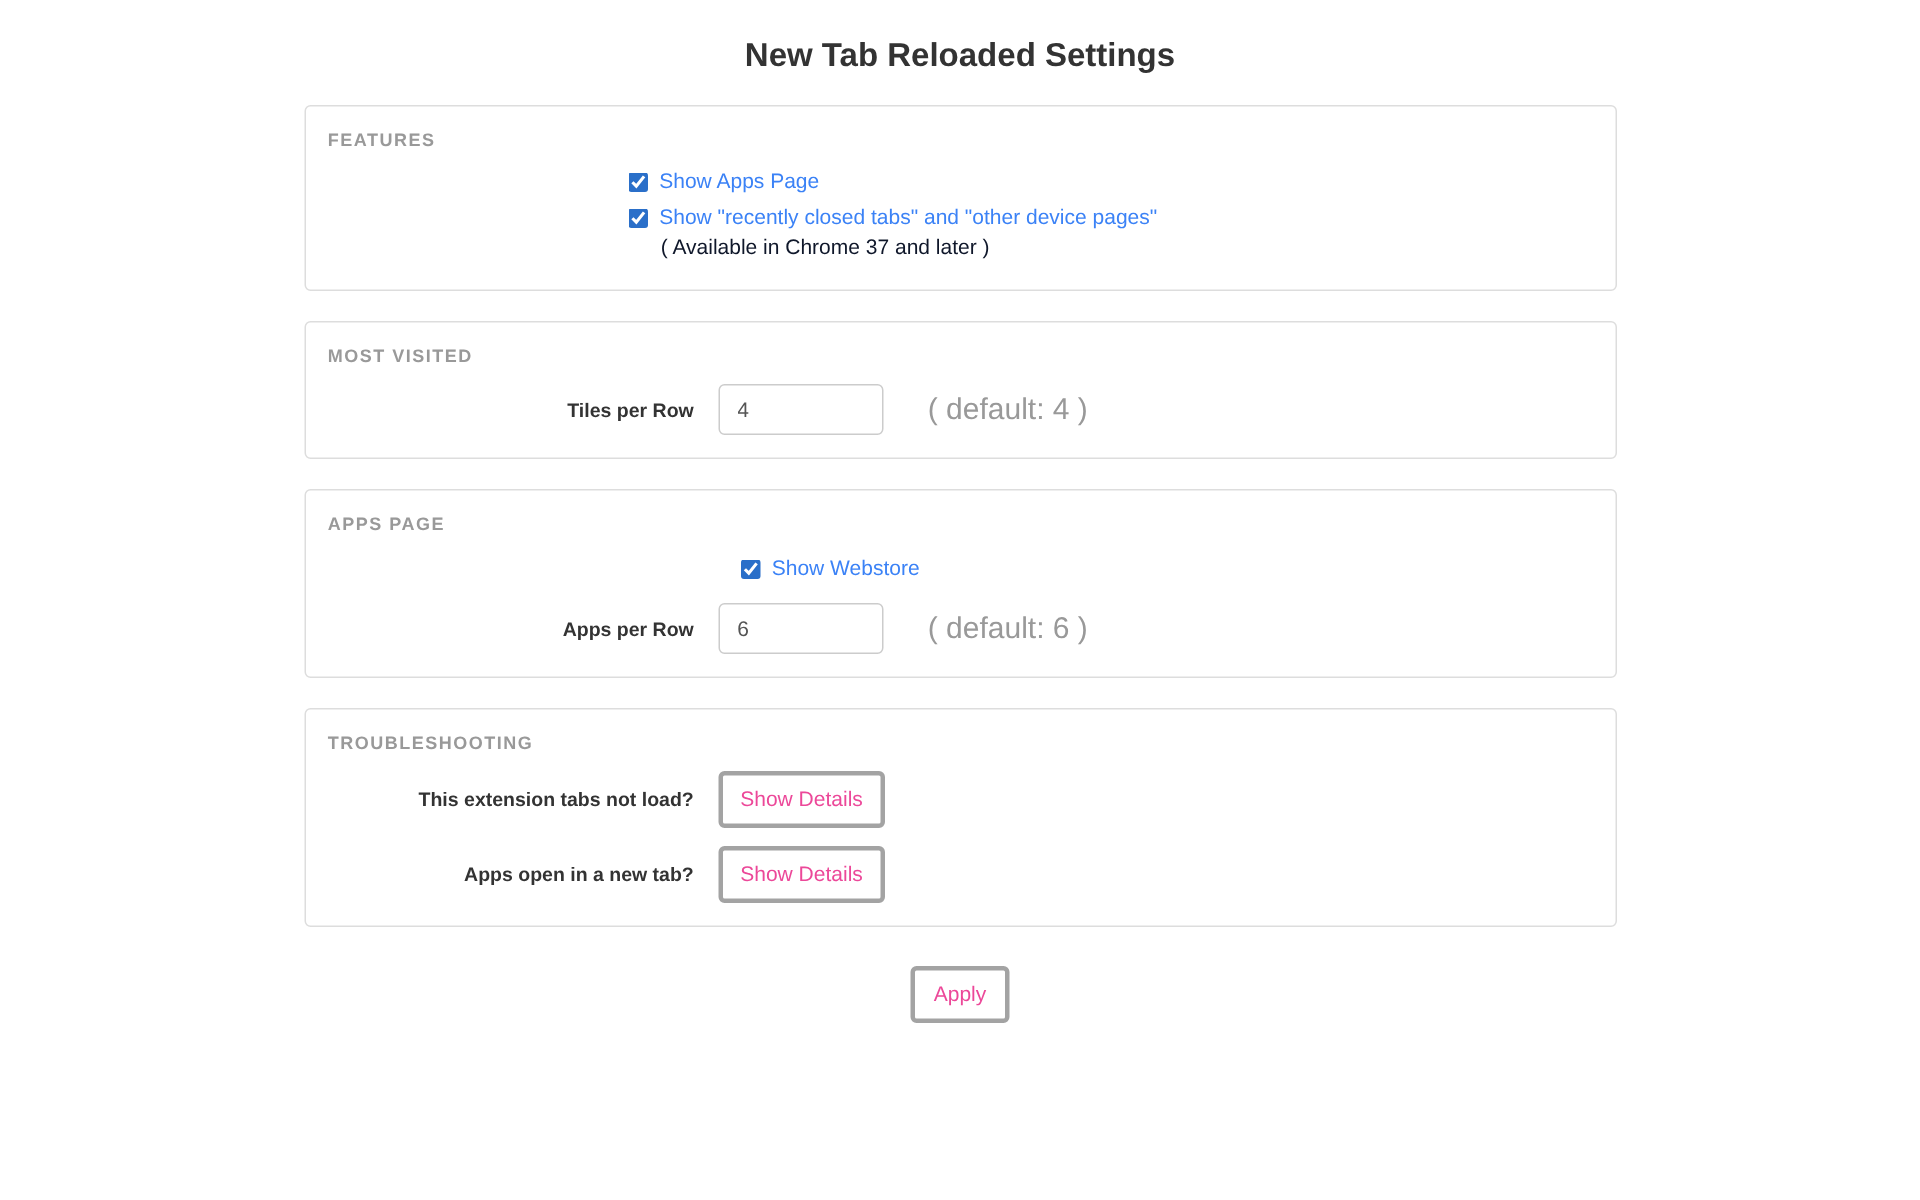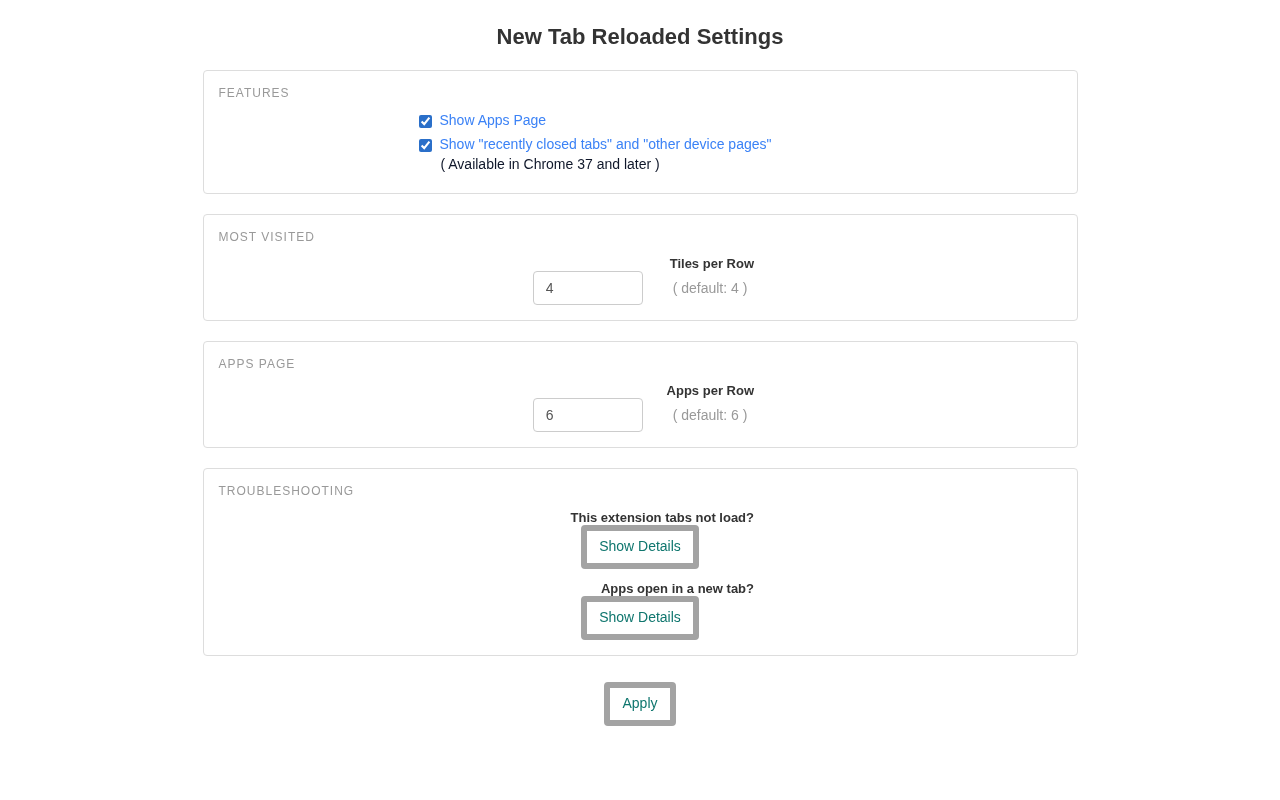--- a/index.html
+++ b/index.html
@@ -26,32 +26,31 @@
     border: 1px solid #ddd;
     border-radius: 4px;
     margin-bottom: 20px;
     background: #fff;
   }
   .panel-body {
     padding: 15px;
   }
   .section-title {
     font-size: 12px;
-    font-weight: 400;
+    font-weight: 700;
     letter-spacing: 1px;
     color: #999;
     text-transform: uppercase;
     margin-bottom: 12px;
   }
   .form-row {
     display: flex;
     align-items: center;
     margin-bottom: 12px;
     min-height: 34px;
-    flex-direction: column;
   }
   .form-row:last-child { margin-bottom: 0; }
   .label-col {
     width: 260px;
     text-align: right;
     padding-right: 16px;
     font-weight: 700;
     font-size: 13px;
     color: #333;
   }
@@ -82,31 +81,31 @@
     height: 34px;
     padding: 6px 12px;
     font-size: 14px;
     color: #555;
     background: #fff;
     border: 1px solid #ccc;
     border-radius: 4px;
   }
   .hint {
     color: #999;
-    font-size: 14px;
+    font-size: 20px;
     margin-left: 30px;
     align-self: center;
   }
   .btn {
     display: inline-block;
     padding: 6px 12px;
     font-size: 14px;
-    color: #0f766e;
-    background: #fff;
-    border: 6px solid #a3a3a3;
+    color: #ec4899;
+    background: #fff;
+    border: 3px solid #a3a3a3;
     border-radius: 4px;
     cursor: pointer;
     line-height: 1.42;
   }
   .apply-row {
     text-align: center;
     margin-top: 26px;
     margin-bottom: 30px;
   }
   .features-row {
@@ -161,20 +160,24 @@
         </div>
       </div>
 
     </div>
   </div>
 
   <div class="panel">
     <div class="panel-body">
       <div class="section-title">APPS PAGE</div>
 
+      <div class="features-row checkbox-wrap centered" style="margin-bottom:16px;">
+        <input type="checkbox" checked="" style="">
+        <span class="cb-label">Show Webstore</span>
+      </div>
 
       <div class="form-row">
         <div class="label-col">Apps per Row</div>
         <div class="control-col">
           <input type="text" value="6" style="">
           <span class="hint">( default: 6 )</span>
         </div>
       </div>
     </div>
   </div>

